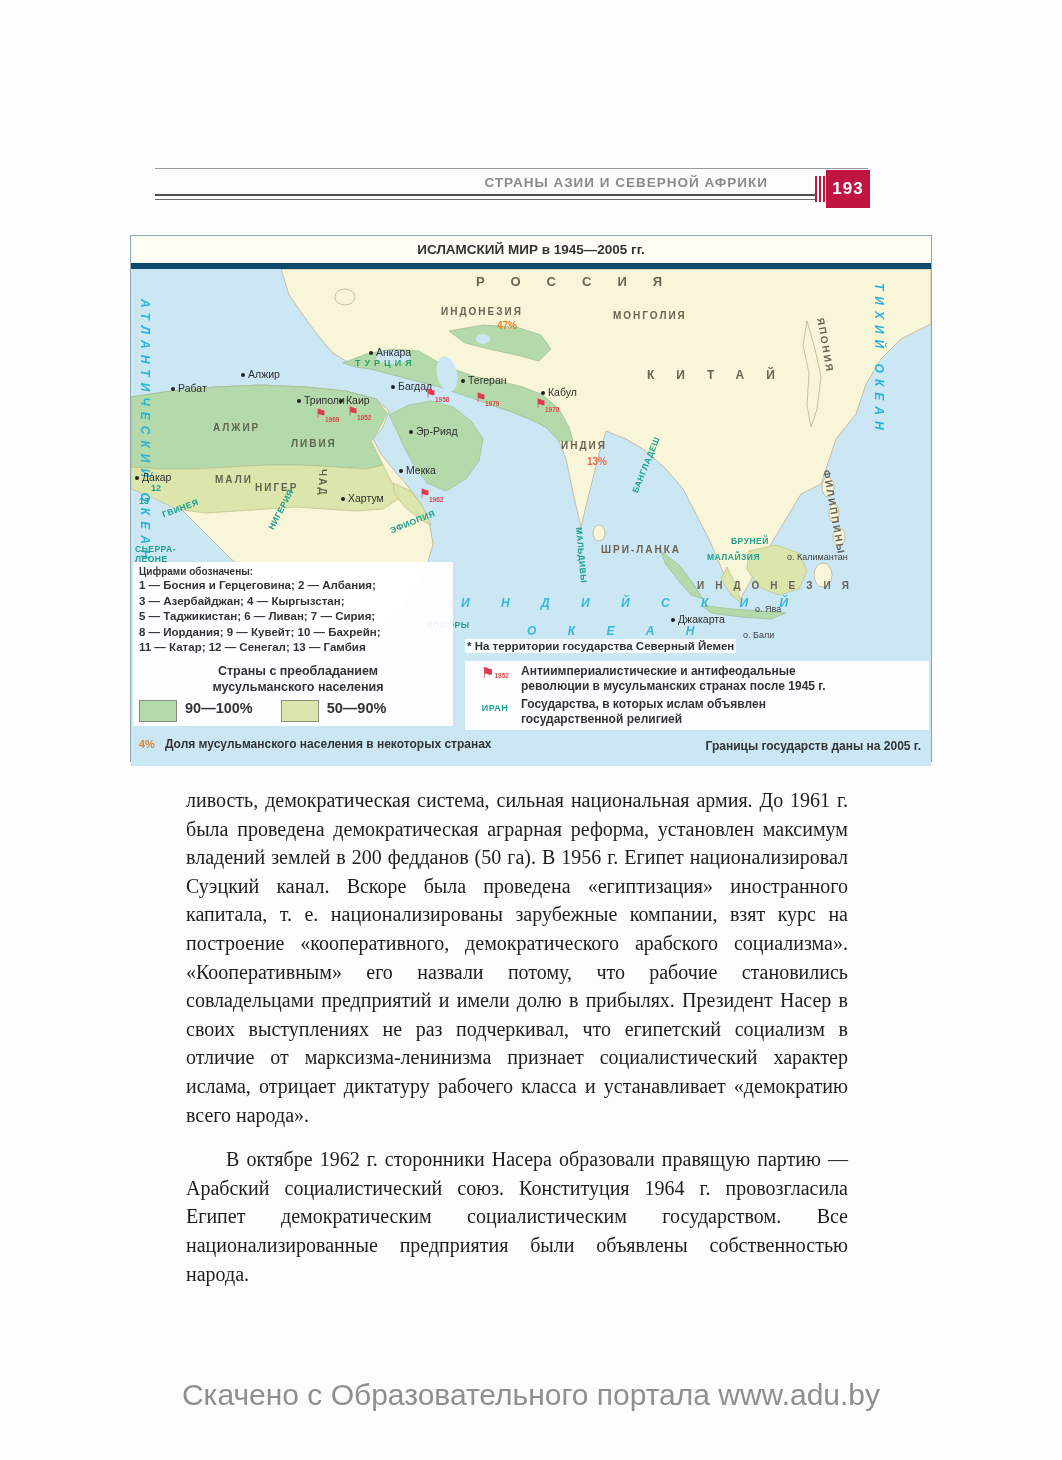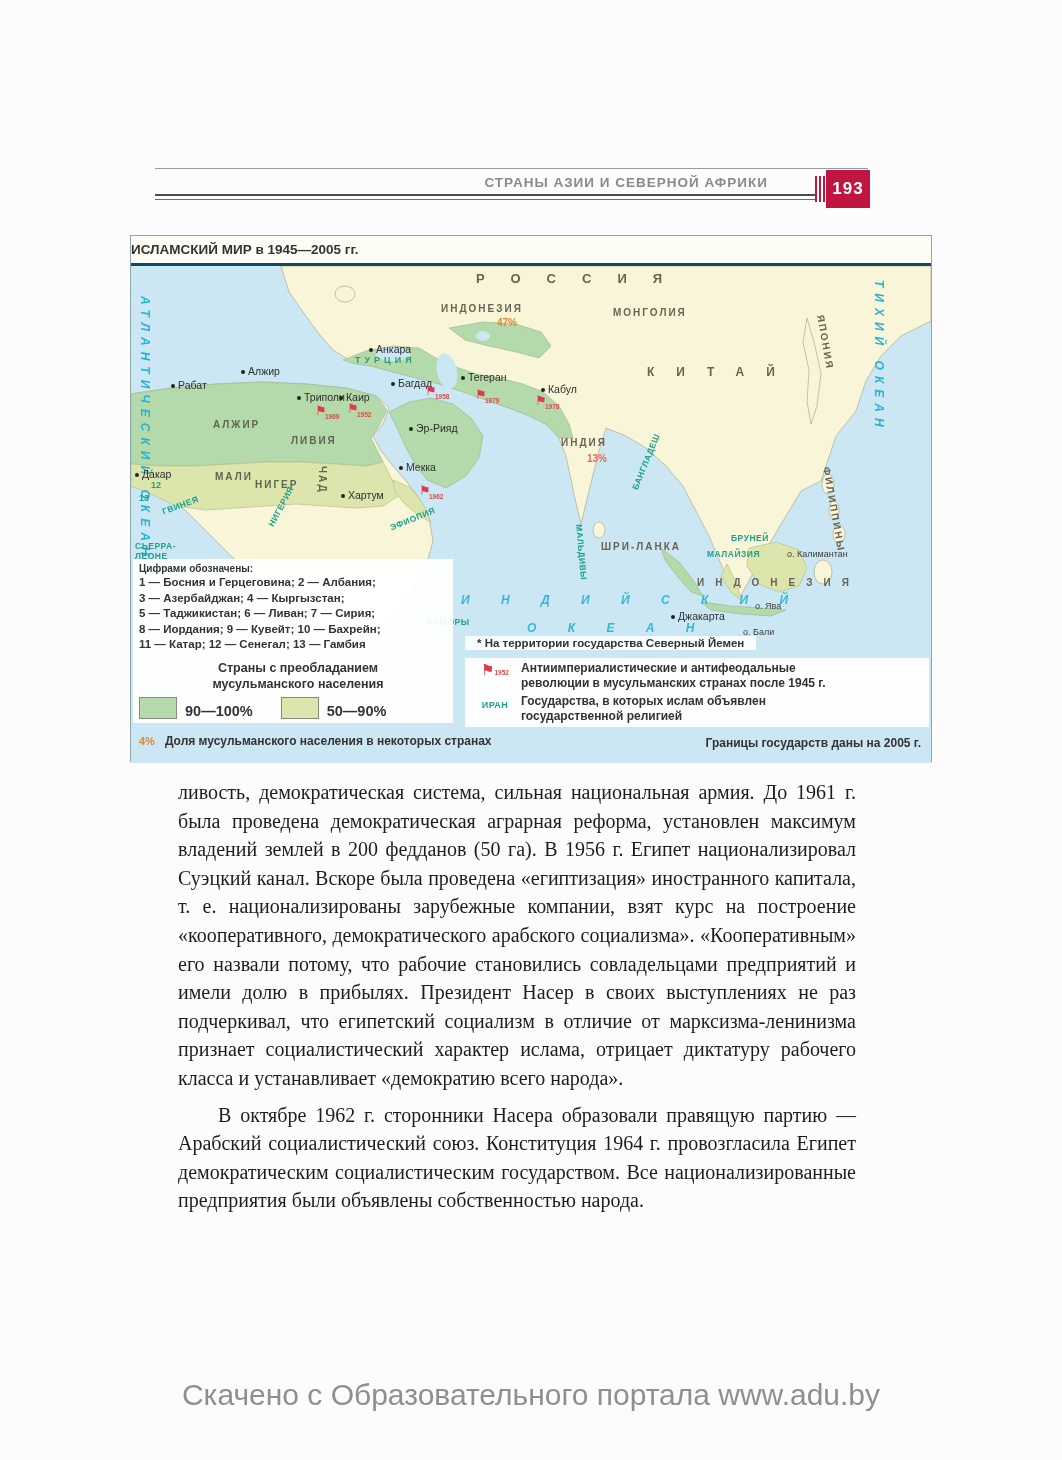--- a/index.html
+++ b/index.html
@@ -10,22 +10,22 @@
   #header .topline{border-top:1px solid #9a9a9a;height:6px;}
   #header .hrow{display:flex;align-items:center;justify-content:flex-end;padding-right:100px;}
   #header .htitle{color:#8a8a8a;font-weight:bold;font-size:13.5px;letter-spacing:1px;}
   #header .dbl{height:3px;border-top:2px solid #4d4d4d;border-bottom:1px solid #6a6a6a;margin-top:4px;}
   #badge{position:absolute;right:-2px;top:2px;display:flex;align-items:center;}
   #badge .stripes{width:11px;height:26px;background:repeating-linear-gradient(90deg,#c01540 0 2px,#fff 2px 4px);}
   #badge .num{background:#c01540;color:#fff;font-weight:bold;font-size:17px;width:44px;height:38px;
               display:flex;align-items:center;justify-content:center;letter-spacing:1px;}
   
   #map-box{position:absolute;left:130px;top:235px;width:802px;height:527px;border:1px solid #8fa6ad;background:#fff;box-sizing:border-box;}
-  #map-title{height:27px;line-height:27px;font-weight:bold;font-size:13.5px;color:#333;
-             border-bottom:3px solid #0c4a6e;background:#fdfdf6;}
+  #map-title{height:27px;line-height:27px;text-align:center;font-weight:bold;font-size:13.5px;color:#333;
+             border-bottom:6px solid #0c4a6e;background:#fdfdf6;}
   #map-area{position:relative;width:800px;height:497px;background:#cbe7f4;overflow:hidden;}
   #map-svg{position:absolute;left:0;top:0;}
   
   .ml{position:absolute;white-space:nowrap;transform-origin:left top;line-height:1;}
   .co{font-size:10px;font-weight:bold;letter-spacing:2px;color:#6b6а54;color:#6b6254;}
   .co-big{font-size:13px;font-weight:bold;letter-spacing:26px;color:#6b6254;}
   .co-sp{font-size:12px;font-weight:bold;letter-spacing:22px;color:#6b6254;}
   .co-sp2{font-size:10px;font-weight:bold;letter-spacing:11px;color:#6b6254;}
   .afr{font-size:10px;font-weight:bold;letter-spacing:2px;color:#5e6650;}
   .sm{font-size:8.5px;font-weight:bold;letter-spacing:.5px;color:#1ea08d;}
@@ -38,38 +38,38 @@
   .pct{font-size:10px;font-weight:bold;color:#e2862c;}
   .pct-r{font-size:10px;font-weight:bold;color:#e86a55;}
   .num{font-size:9px;font-weight:bold;color:#1ea08d;}
   .flag{font-size:13px;color:#e03a4e;}
   .yr{font-size:6.5px;font-weight:bold;color:#d94b4b;}
   
   #legend-left{position:absolute;left:2px;top:293px;width:320px;background:rgba(255,255,255,.93);padding:4px 6px 0 6px;box-sizing:border-box;}
   #legend-left .intro{font-size:10px;font-weight:bold;color:#333;margin-bottom:1px;}
   .legend-line{font-size:11.5px;font-weight:bold;color:#333;line-height:15.5px;}
   #predominance{font-size:12.5px;font-weight:bold;color:#333;text-align:center;margin:7px 0 5px 10px;white-space:pre-line;line-height:16px;}
-  #swatches{display:flex;align-items:flex-end;margin:2px 0 4px 0;}
+  #swatches{display:flex;align-items:flex-start;margin:2px 0 4px 0;}
   .swatch{width:36px;height:20px;border:1px solid #8a8a7a;margin-right:8px;}
   .sw-lbl{font-size:14.5px;font-weight:bold;color:#333;margin-right:28px;}
   #share-row{position:absolute;left:8px;top:468px;display:flex;align-items:center;}
   #share-row .mk{font-size:11px;font-weight:bold;color:#e2862c;margin-right:10px;}
   #share-row .tx{font-size:12px;font-weight:bold;color:#333;}
-  #footnote{position:absolute;left:334px;top:370px;font-size:11.5px;font-weight:bold;color:#333;background:rgba(255,255,255,.85);padding:1px 12px;}
+  #footnote{position:absolute;left:334px;top:370px;font-size:11.5px;font-weight:bold;color:#333;background:rgba(255,255,255,.85);padding:1px 2px;}
   #legend-right{position:absolute;left:334px;top:392px;width:464px;background:rgba(255,255,255,.93);padding:3px 4px 0 4px;box-sizing:border-box;}
   .lr-row{display:flex;margin-bottom:3px;}
   .lr-ic{width:52px;flex:0 0 52px;text-align:center;}
   .lr-ic .flag{font-size:15px;}
   .lr-ic .iran{font-size:9px;font-weight:bold;color:#1ea08d;letter-spacing:.5px;}
   .lr-tx{font-size:12px;font-weight:bold;color:#333;line-height:15px;white-space:pre-line;}
   #borders-note{position:absolute;right:10px;top:470px;font-size:12px;font-weight:bold;color:#333;}
   
   #body-text{position:absolute;left:170px;top:770px;width:694px;font-family:"Liberation Serif",serif;
              font-size:20px;line-height:28.6px;color:#1d1d1d;text-align:justify;}
-  #body-text p{margin:8px;}
+  #body-text p{margin:16px;}
   #body-text p.indent{text-indent:40px;}
   
   #footer{position:absolute;left:0;top:1378px;width:100%;text-align:center;font-size:30px;color:#8f8f8f;
           font-family:"Liberation Sans",sans-serif;}
 </style>
 </head>
 <body>
 
 <div id="page">
 

